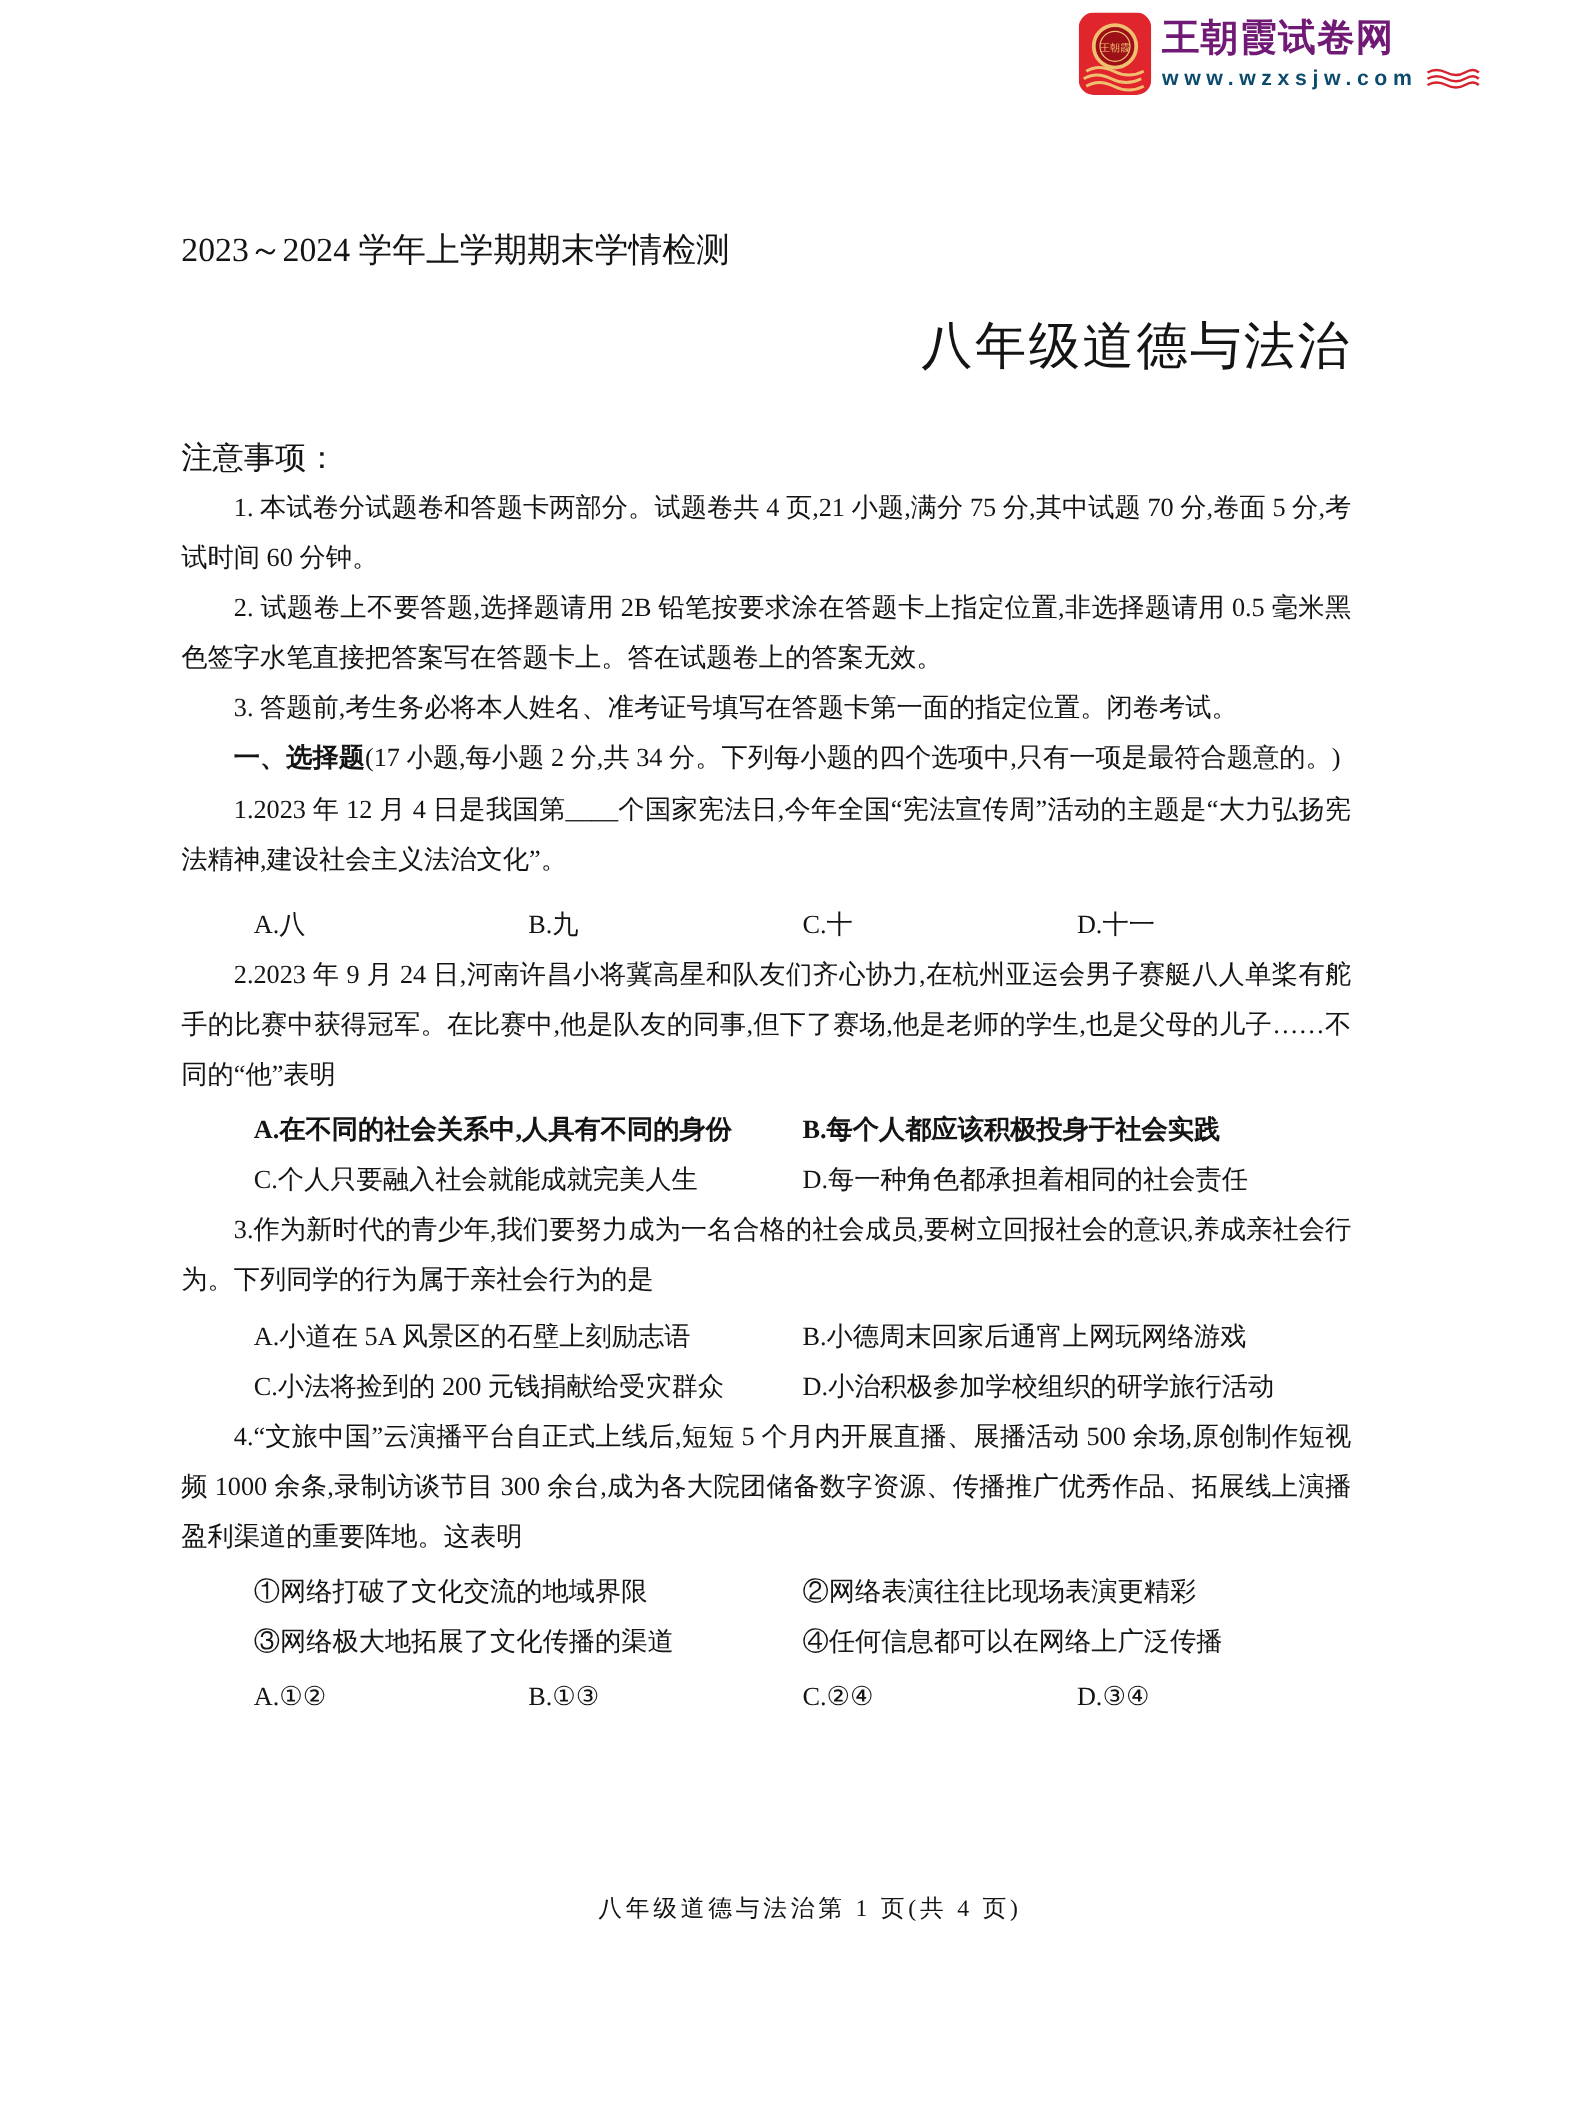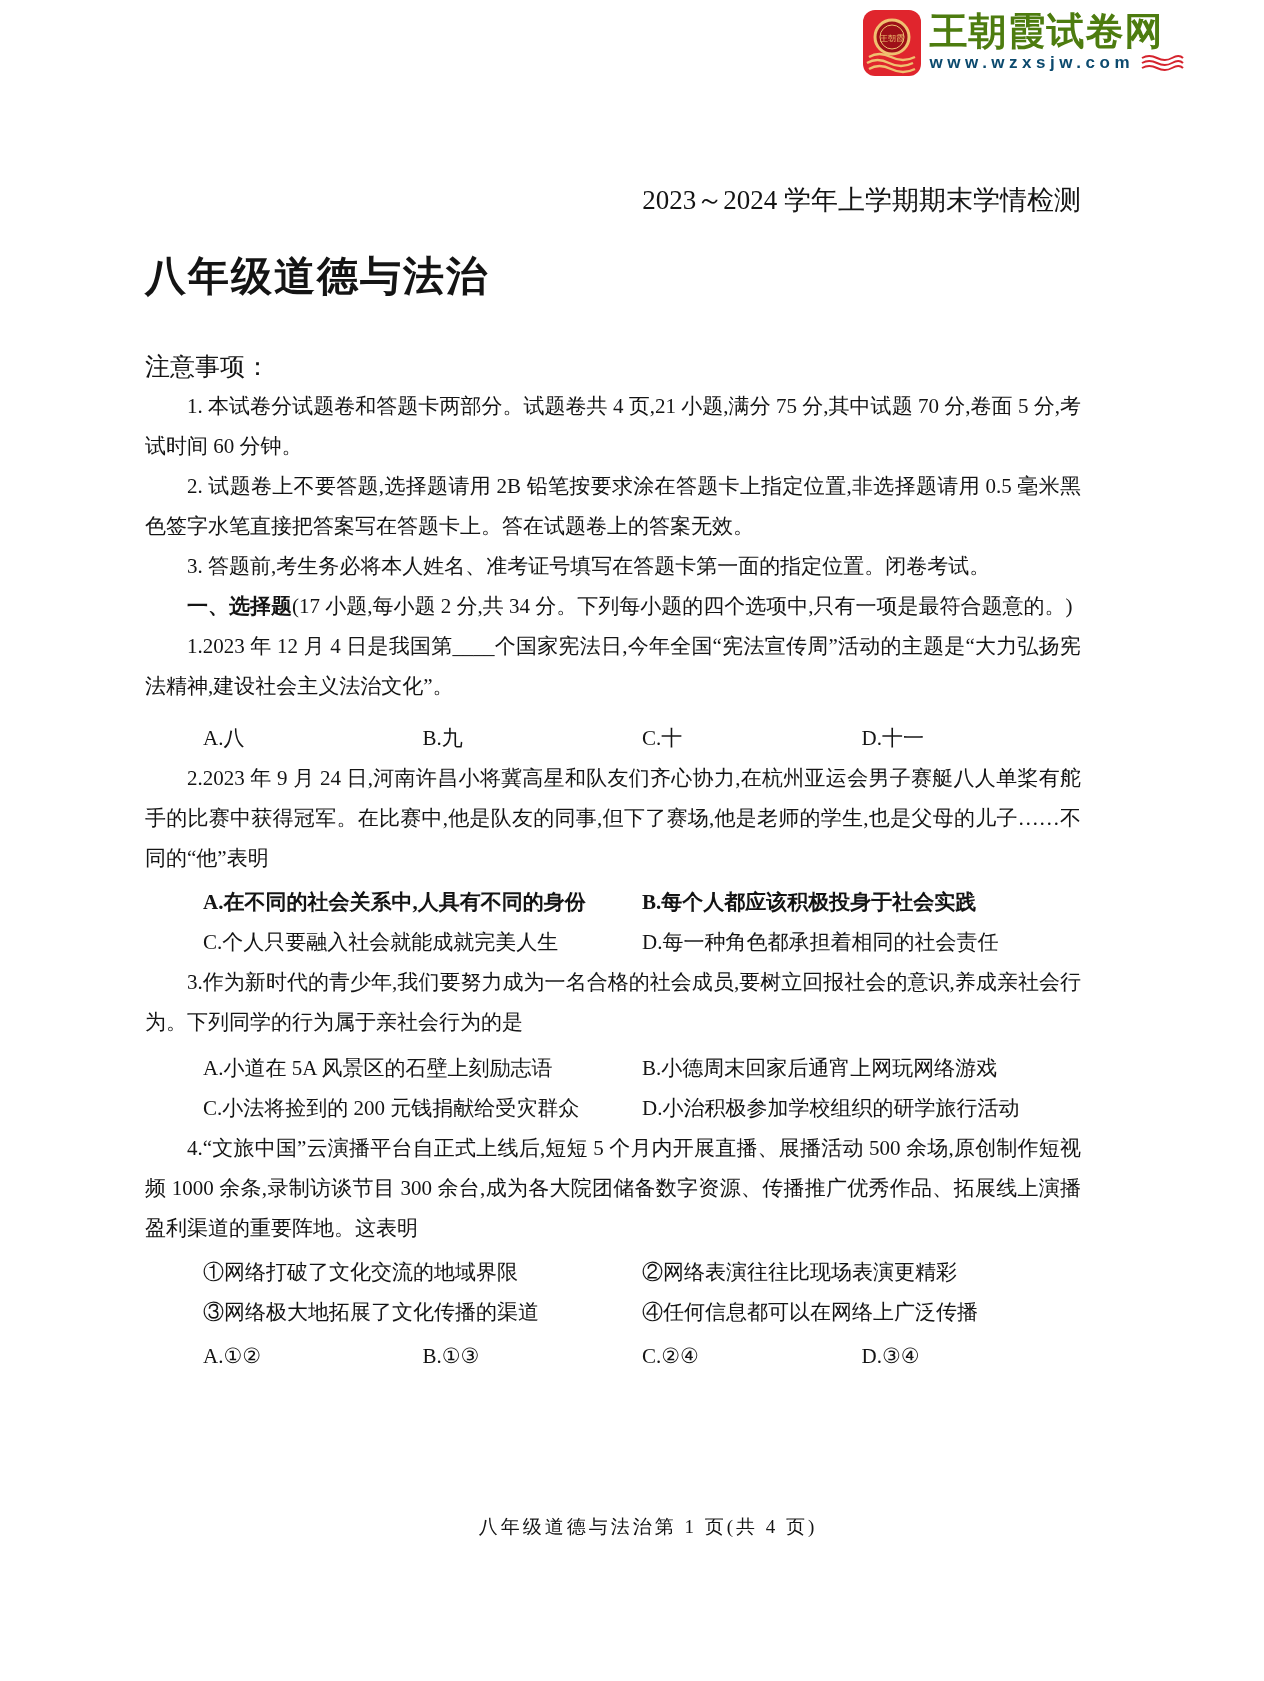--- a/index.html
+++ b/index.html
@@ -9,33 +9,33 @@
     -webkit-font-smoothing:antialiased;
   }
   .page { position:absolute; inset:0; overflow:hidden; }
 
   
   .brand { position:absolute; top:10px; right:80px; display:flex; align-items:flex-start; gap:9px; }
   .brand-icon { width:58px; height:66px; display:block; }
   .brand-texts { display:flex; flex-direction:column; }
   .brand-name {
     font-family:"Liberation Sans","DejaVu Sans",sans-serif; font-weight:900;
-    font-size:38px; line-height:42px; letter-spacing:1px; color:#4d7c0f; white-space:nowrap;
+    font-size:30px; line-height:42px; letter-spacing:1px; color:#701a75; white-space:nowrap;
   }
   .brand-url-row { display:flex; align-items:center; gap:6px; margin-top:1px; }
   .brand-url {
     font-family:"Liberation Sans","DejaVu Sans",sans-serif; font-weight:700;
     font-size:17px; letter-spacing:4.5px; color:#0c4a6e; white-space:nowrap;
   }
   .brand-waves { display:block; }
 
   
   .content { position:absolute; left:145px; top:0; width:936px; }
-  .subtitle { margin:0; padding-top:180px; text-align:right; font-size:27px; line-height:40px; }
-  .main-title { margin:28px 0 0 0; text-align:left; font-size:41px; line-height:56px; font-weight:700; letter-spacing:2px; }
+  .subtitle { margin:0; padding-top:180px; text-align:left; font-size:27px; line-height:40px; }
+  .main-title { margin:28px 0 0 0; text-align:right; font-size:41px; line-height:56px; font-weight:400; letter-spacing:2px; }
 
   .notice-heading {
     margin:42px 0 0 0; font-family:"Liberation Sans","DejaVu Sans",sans-serif;
     font-weight:400; font-size:25px; line-height:40px;
   }
   p.para { margin:0; font-size:21px; line-height:40px; text-align:justify; text-indent:2em; }
   .section-head { margin-top:78px; }
   .section-head .bold-lead { font-family:"Liberation Sans","DejaVu Sans",sans-serif; font-weight:700; }
 
   .q-stem { margin:0; }

